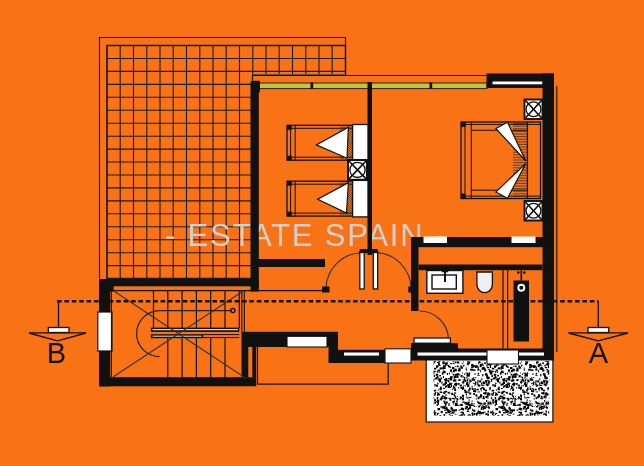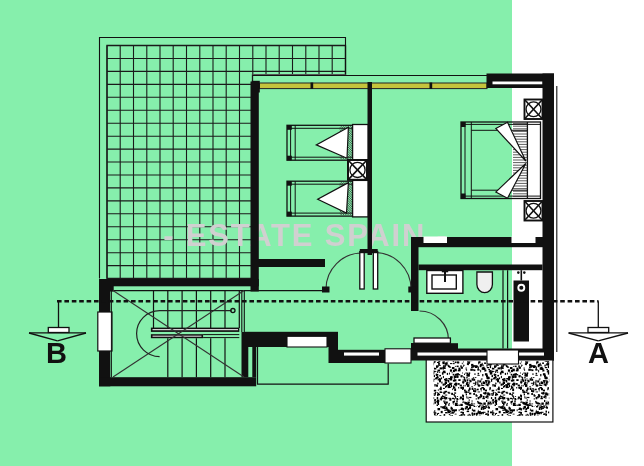--- a/index.html
+++ b/index.html
@@ -1,15 +1,15 @@
 <!DOCTYPE html>
 <html><head><meta charset="utf-8"><title>Floor plan</title>
 <style>html,body{margin:0;padding:0;background:#fff;width:644px;height:466px;overflow:hidden;font-family:"Liberation Sans",sans-serif;}</style>
 </head><body>
-<div style="position:relative;width:512px;height:466px;background:#86efac;font-weight:bold;">
+<div style="position:relative;width:644px;height:466px;background:#f97316;">
 <svg width="644" height="466" viewBox="0 0 644 466" xmlns="http://www.w3.org/2000/svg" style="position:absolute;left:0;top:0">
 <defs>
         <pattern id="stip" width="58" height="58" patternUnits="userSpaceOnUse">
           <g fill="#000">
             <rect x="36.7" y="0.5" width="1.2" height="1.1"></rect>
             <rect x="42.5" y="38.9" width="2.4" height="0.9"></rect>
             <rect x="23.9" y="0.8" width="1.1" height="1.7"></rect>
             <rect x="0.6" y="10.7" width="1.9" height="1.7"></rect>
             <rect x="12.0" y="33.8" width="2.2" height="0.7"></rect>
             <rect x="46.5" y="40.2" width="1.3" height="1.0"></rect>

